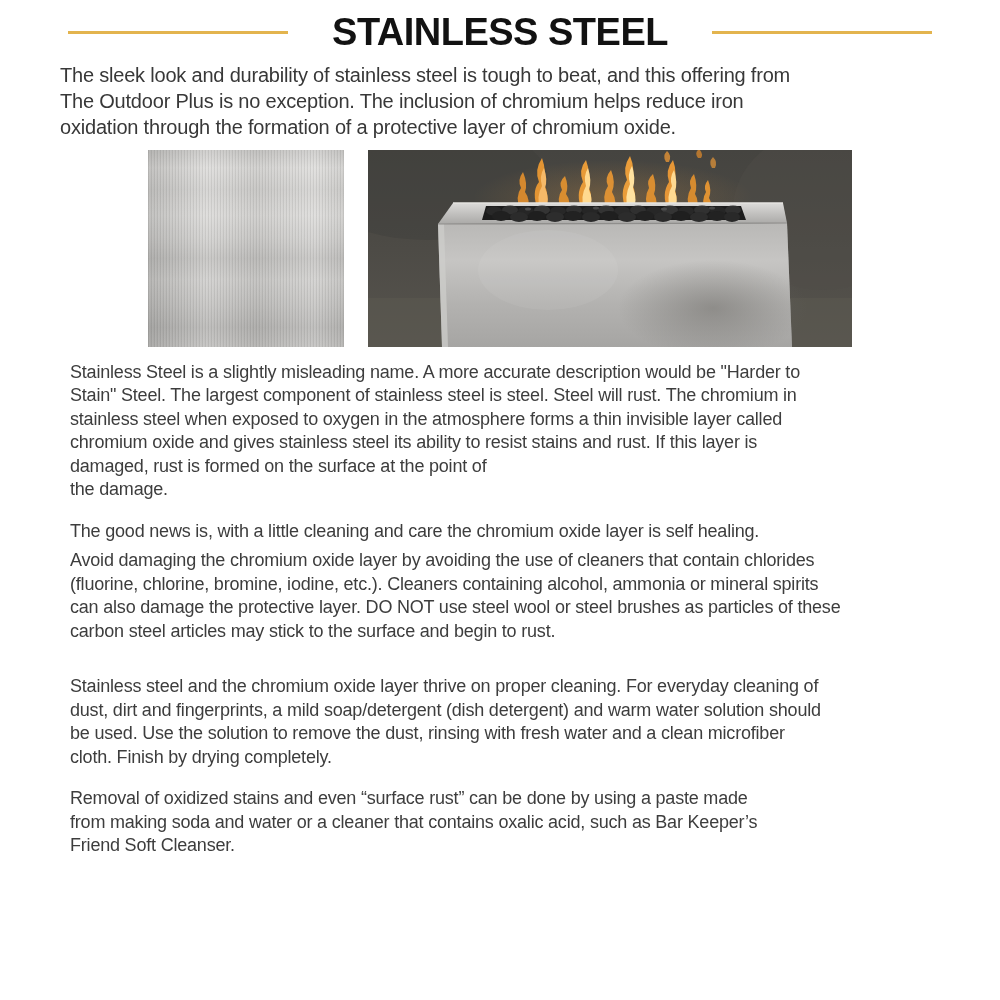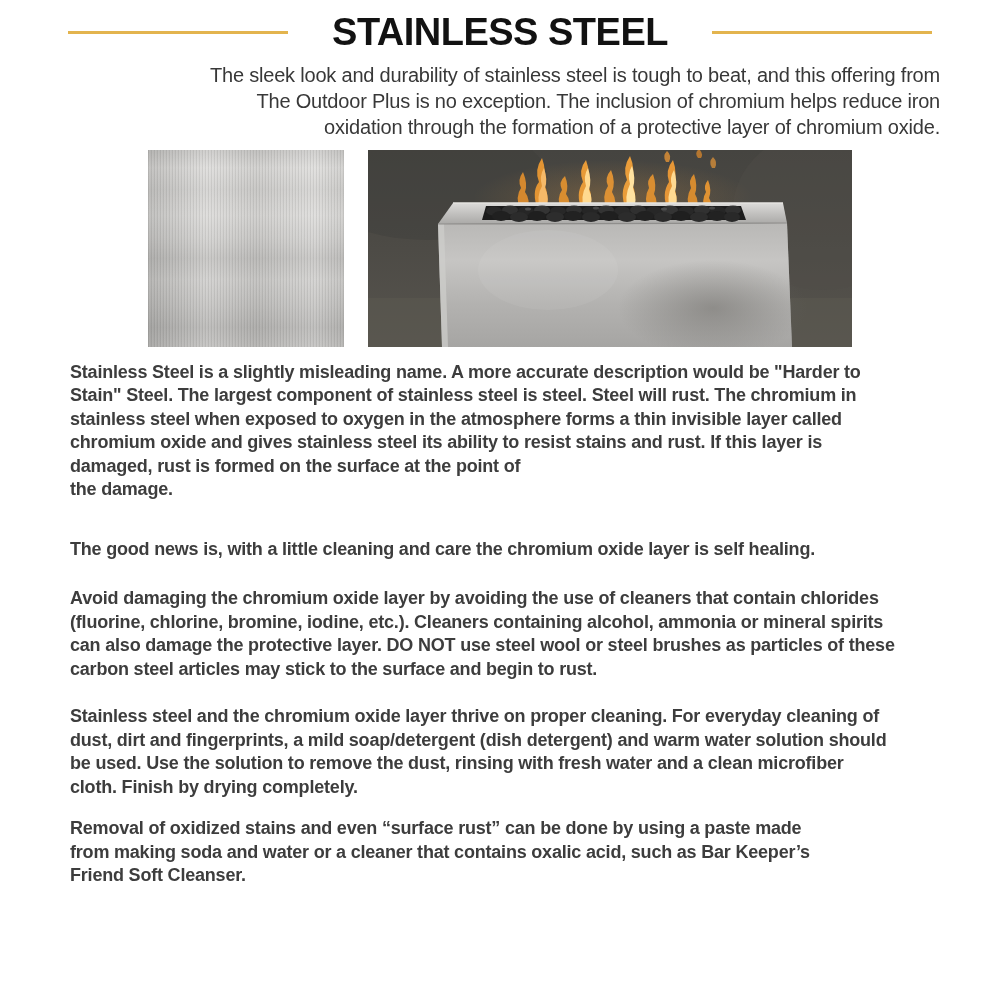--- a/index.html
+++ b/index.html
@@ -33,21 +33,21 @@
     letter-spacing: -0.5px;
     line-height: 1.1;
     color: #121212;
     white-space: nowrap;
   }
 
   
   .intro {
     margin: 8px auto 0;
     width: 880px;
-    text-align: right;
+    text-align: left;
     font-size: 20px;
     line-height: 26px;
     color: #383838;
     white-space: pre-line;
     letter-spacing: -0.2px;
   }
 
   
   .images-row {
     display: flex;
@@ -86,25 +86,24 @@
     letter-spacing: -0.3px;
   }
   .h1-a { margin-top: 26px; }
   .h2-a { margin-top: 22px; }
   .body-text {
     font-size: 18px;
     line-height: 23.5px;
     letter-spacing: -0.2px;
     color: #3d3d3d;
     white-space: pre-line;
-    font-weight: bold;
   }
   .p-gap-sm { margin-top: 14px; }
-  .p-gap-md { margin-top: 24px; }
-  .p-gap-lg { margin-top: 36px; }
+  .p-gap-md { margin-top: 32px; }
+  .p-gap-lg { margin-top: 18px; }
 </style>
 </head>
 <body>
 
 <div class="page">
 
   <div class="title-row">
     <div class="gold-rule"></div>
     <h1 class="page-title">STAINLESS STEEL</h1>
     <div class="gold-rule"></div>
@@ -227,21 +226,21 @@
 
   <div class="content">
     <p class="body-text p-gap-sm">Stainless Steel is a slightly misleading name. A more accurate description would be "Harder to
 Stain" Steel. The largest component of stainless steel is steel. Steel will rust. The chromium in
 stainless steel when exposed to oxygen in the atmosphere forms a thin invisible layer called
 chromium oxide and gives stainless steel its ability to resist stains and rust. If this layer is
 damaged, rust is formed on the surface at the point of
 the damage.</p>
     <p class="body-text p-gap-lg">The good news is, with a little cleaning and care the chromium oxide layer is self healing.</p>
 
-    <p class="body-text" style="margin-top:26px">Avoid damaging the chromium oxide layer by avoiding the use of cleaners that contain chlorides
+    <p class="body-text" style="margin-top:6px">Avoid damaging the chromium oxide layer by avoiding the use of cleaners that contain chlorides
 (fluorine, chlorine, bromine, iodine, etc.).  Cleaners containing alcohol, ammonia or mineral spirits
 can also damage the protective layer. DO NOT use steel wool or steel brushes as particles of these
 carbon steel articles may stick to the surface and begin to rust.</p>
     <p class="body-text p-gap-md">Stainless steel and the chromium oxide layer thrive on proper cleaning. For everyday cleaning of
 dust, dirt and fingerprints, a mild soap/detergent (dish detergent) and warm water solution should
 be used. Use the solution to remove the dust, rinsing with fresh water and a clean microfiber
 cloth. Finish by drying completely.</p>
     <p class="body-text" style="margin-top:18px">Removal of oxidized stains and even “surface rust” can be done by using a paste made
 from making soda and water or a cleaner that contains oxalic acid, such as Bar Keeper’s
 Friend Soft Cleanser.</p>

